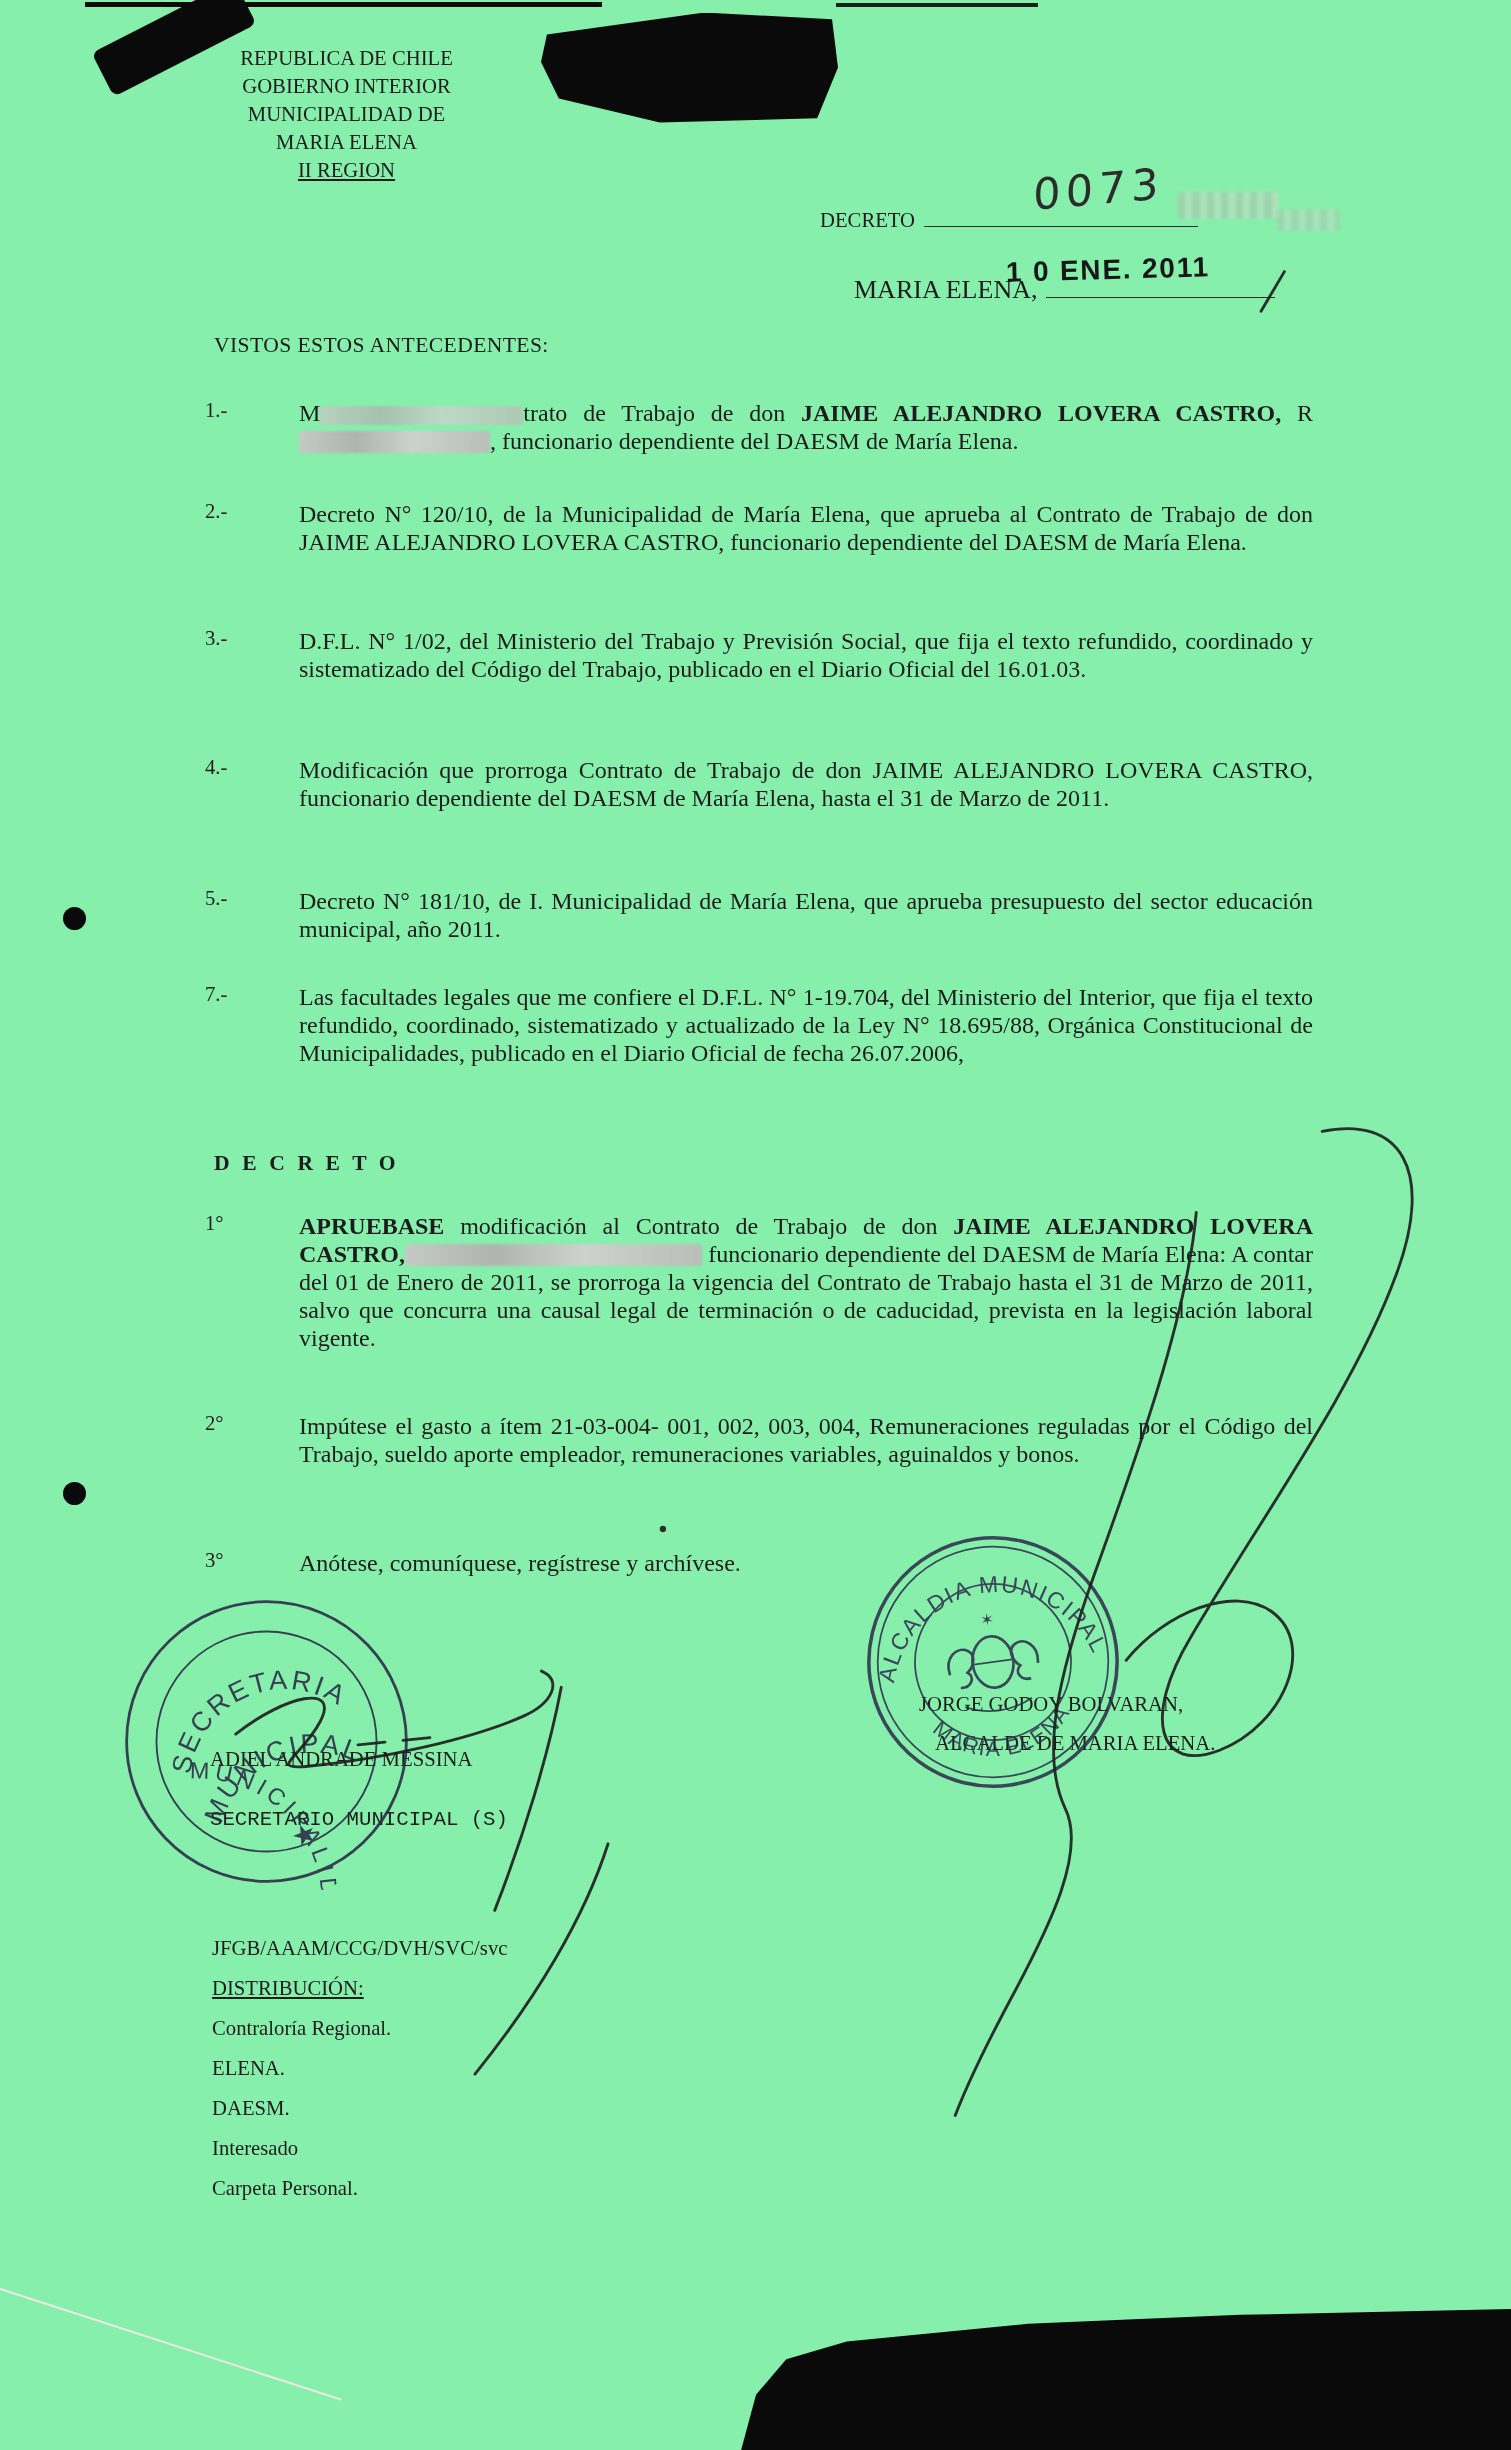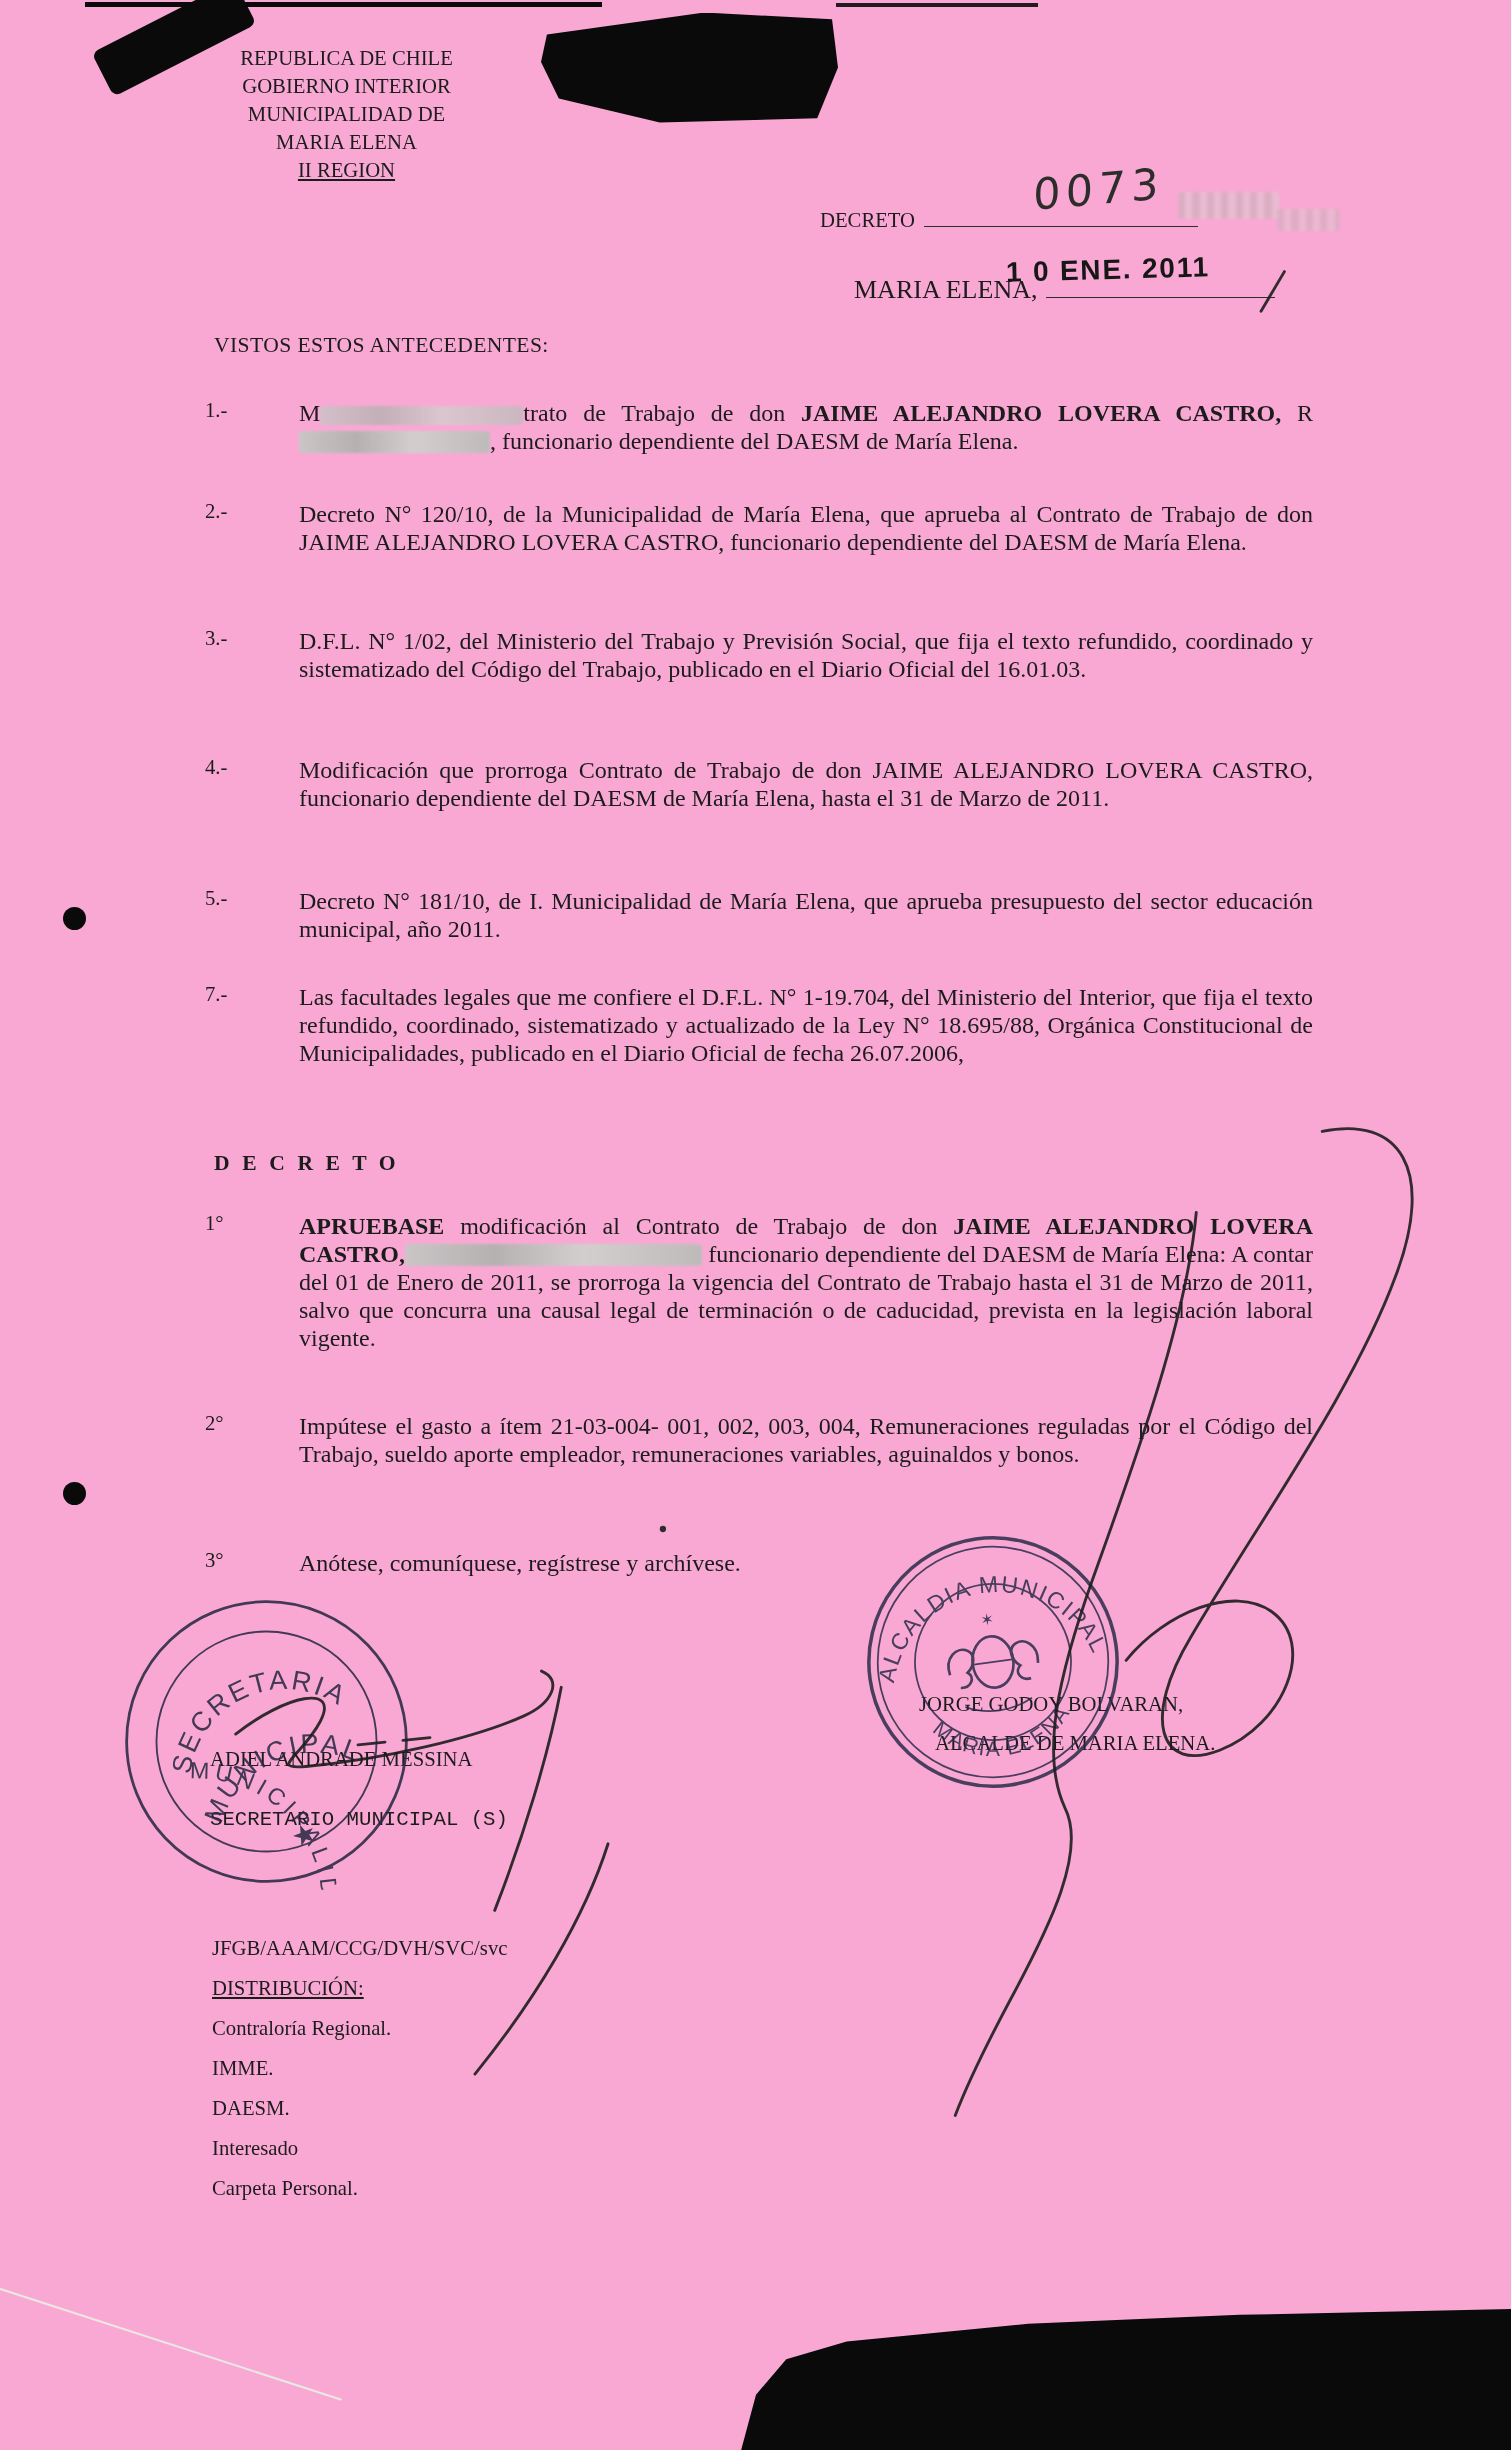--- a/index.html
+++ b/index.html
@@ -1,19 +1,19 @@
 <!DOCTYPE html>
 <html style="font-size:14.4px"><head>
 <meta charset="utf-8">
 <style>
   * { margin:0; padding:0; box-sizing:border-box; }
   html,body { background:#777; }
   .page {
     position:relative; width:1512px; height:2450px; margin:0 auto;
-    background:#f9a8d4; overflow:hidden;
+    background:#86efac; overflow:hidden;
     font-family:"Liberation Serif", serif; color:#1c1c1c;
   }
 
   
   .art { position:absolute; background:#0a0a0a; }
   .art-topline   { left:85px;  top:1.8px;   width:517px; height:5.4px; }
   .art-topline2  { left:836px; top:2.7px;   width:202px; height:4.5px; opacity:.9; }
   .art-wedge     { left:94px; top:14.4px;  width:160px; height:49px; transform:rotate(-27deg); border-radius:7.2px; }
   .art-blob      { left:541px; top:12.6px;  width:297px; height:110px;
                    clip-path:polygon(2% 20%,55% 0%,98% 6%,100% 50%,93% 96%,40% 100%,6% 78%,0% 45%); }
@@ -208,21 +208,21 @@
       <path d="M 100 158 C 96 138 112 126 124 134 C 132 140 128 152 120 158 C 128 164 122 176 110 174"></path>
       <path d="M 200 158 C 204 138 188 126 176 134 C 168 140 172 152 180 158 C 172 164 178 176 190 174"></path>
       <path d="M 112 196 C 136 208 164 208 188 196" stroke-width="2"></path>
     </g>
   </svg>
 
   <div class="footer">
     <div>JFGB/AAAM/CCG/DVH/SVC/svc</div>
     <div class="u">DISTRIBUCIÓN:</div>
     <div>Contraloría Regional.</div>
-    <div>IMME.</div>
+    <div>ELENA.</div>
     <div>DAESM.</div>
     <div>Interesado</div>
     <div>Carpeta Personal.</div>
   </div>
 
   <svg class="sig-overlay" viewBox="0 0 1681 2724">
     <g fill="none" stroke="#1d1d1d" stroke-width="3.2" stroke-linecap="round" opacity="0.9">
       <path d="M 1470 1258 C 1556 1240 1596 1300 1552 1418 C 1506 1544 1402 1688 1324 1820 C 1270 1910 1288 1972 1356 1946 C 1428 1918 1464 1828 1414 1792 C 1372 1762 1296 1792 1252 1846"></path>
       <path d="M 1330 1348 C 1320 1462 1266 1614 1214 1758 C 1178 1860 1156 1950 1184 2010 C 1208 2058 1168 2140 1124 2222 C 1092 2282 1072 2326 1062 2352"></path>
       <path d="M 262 1928 C 318 1884 378 1872 356 1914 C 336 1952 298 1968 340 1964 C 428 1956 528 1932 582 1908 C 614 1894 626 1868 602 1858"></path>

